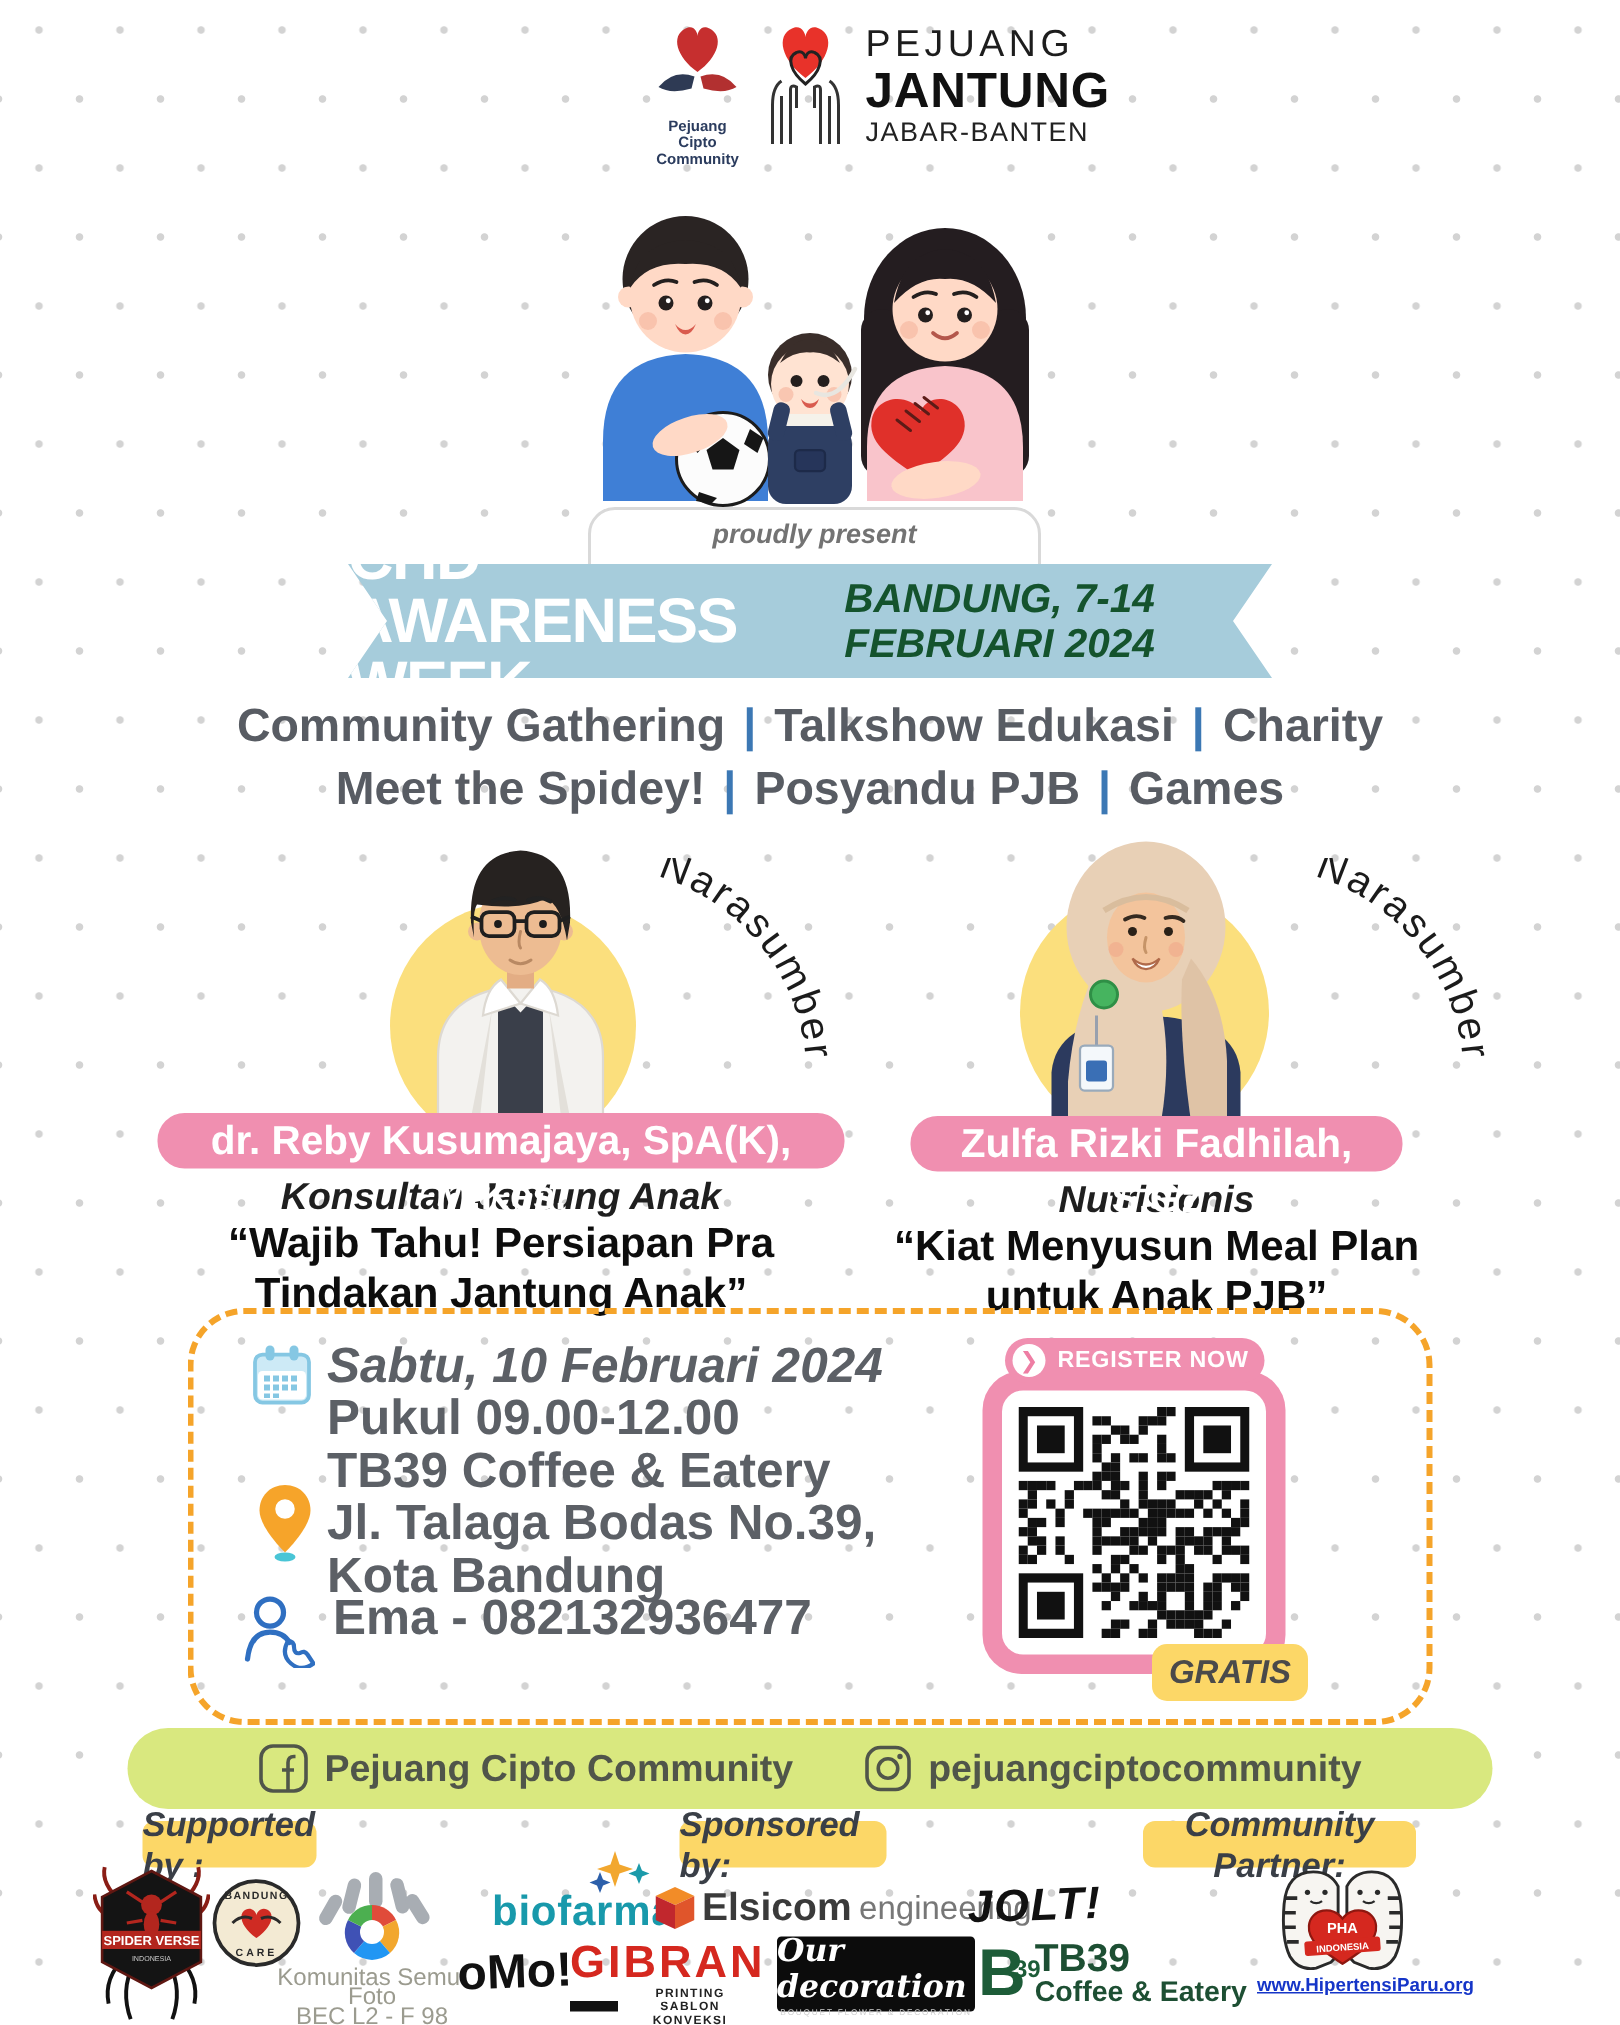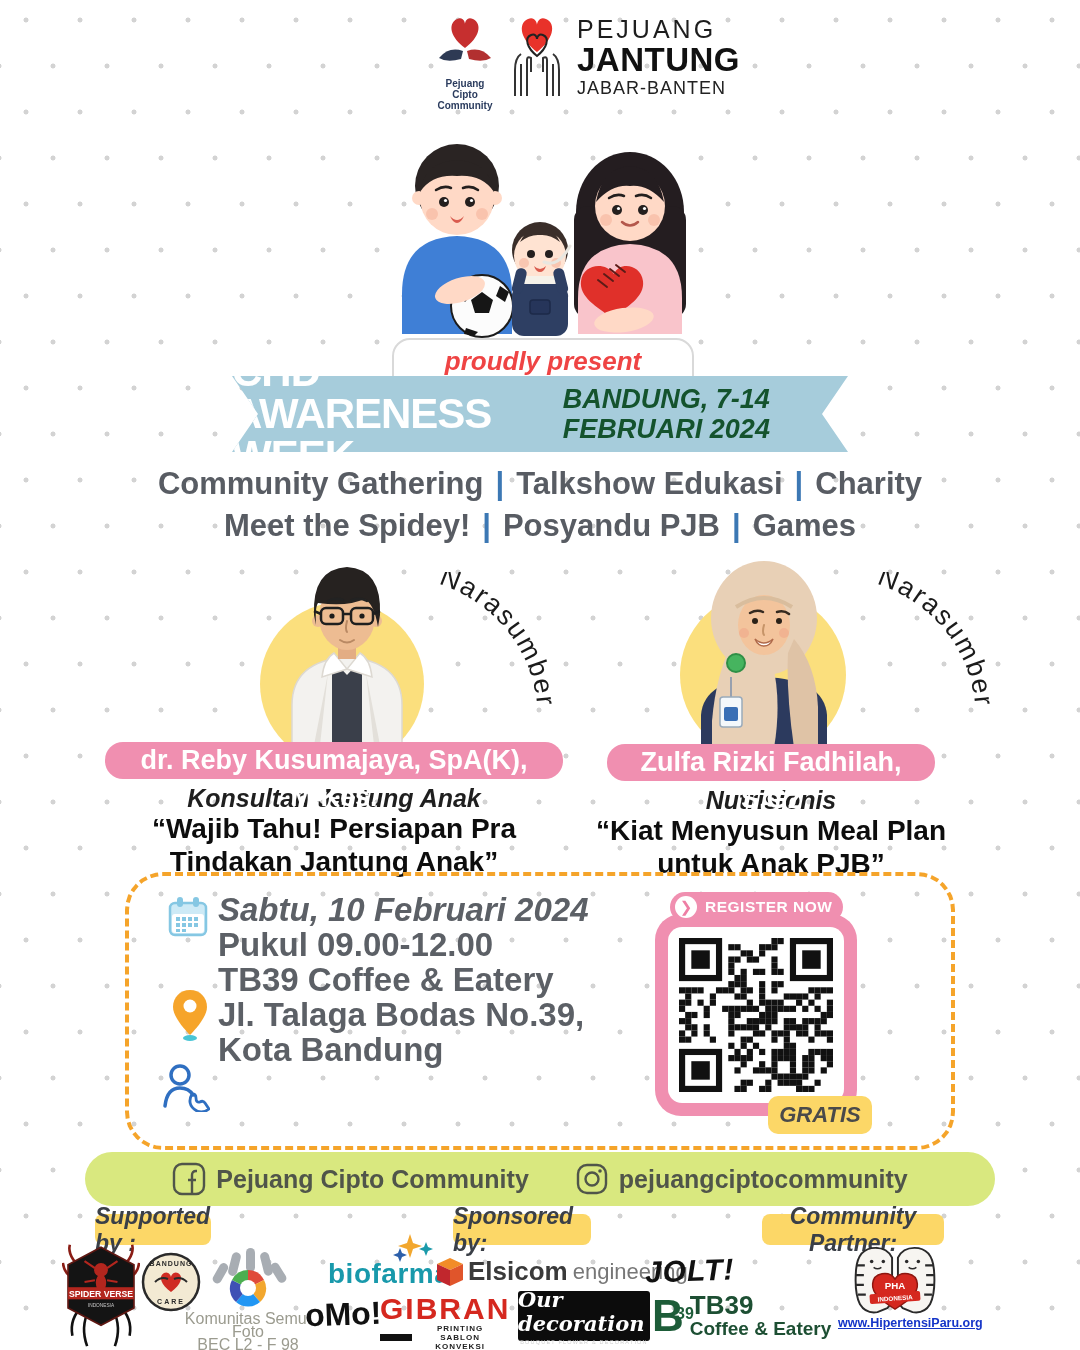--- a/index.html
+++ b/index.html
@@ -9,21 +9,21 @@
     background-size:54px 92px,54px 92px;background-position:26px 20px,53px 66px;}
   .abs{position:absolute;}
   
   .cipto-caption{font-size:10px;font-weight:bold;color:#2b3c5e;text-align:center;line-height:11px;}
   .pj-line1{font-size:25px;font-weight:400;color:#1d1d1d;letter-spacing:3px;line-height:27px;}
   .pj-line2{font-size:33px;font-weight:900;color:#111;letter-spacing:0.5px;line-height:33px;}
   .pj-line3{font-size:18px;font-weight:400;color:#222;letter-spacing:1px;line-height:24px;}
   
   .pp-box{left:392px;top:338px;width:298px;height:60px;background:#fff;border:2px solid #d9d9d9;border-radius:18px;z-index:1;
     display:flex;align-items:flex-start;justify-content:center;}
-  .pp-text{font-style:italic;font-size:26px;font-weight:600;color:#ef4444;margin-top:6px;}
+  .pp-text{font-style:italic;font-size:18px;font-weight:600;color:#737373;margin-top:6px;}
   .ribbon{left:232px;top:376px;width:616px;height:76px;background:#a6ccdb;z-index:2;
     clip-path:polygon(0 0,100% 0,calc(100% - 26px) 50%,100% 100%,0 100%,26px 50%);
     display:flex;flex-direction:row;align-items:center;justify-content:center;}
   .ribbon-title{font-size:42px;font-weight:900;color:#fff;letter-spacing:-1px;line-height:42px;}
   .ribbon-sub{font-size:27px;font-weight:600;font-style:italic;color:#14532d;letter-spacing:0;line-height:30px;}
   
   .acts{left:0;top:463px;width:1080px;text-align:center;z-index:2;}
   .act-line{font-size:31px;font-weight:800;color:#585c63;line-height:42px;}
   .act-sep{color:#3c78b4;font-weight:800;margin:0 12px;}
   
@@ -290,20 +290,21 @@
     <div class="detail-text">Jl. Talaga Bodas No.39,</div>
     <div class="detail-text">Kota Bandung</div>
   </div>
 
   <svg class="abs" style="left:162px;top:1062px;" width="48" height="50" viewBox="0 0 48 50">
     <circle cx="18" cy="13" r="9" fill="none" stroke="#2f6fc1" stroke-width="3.5"></circle>
     <path d="M3,44 Q5,26 18,26 Q27,26 31,33" fill="none" stroke="#2f6fc1" stroke-width="3.5" stroke-linecap="round"></path>
     <path d="M30,32 q-5,9 2,15 q7,6 15,0 l-4,-6 q-2,-3 -5,-1 q-4,1 -4,-4 q0,-4 -4,-4 Z" fill="none" stroke="#2f6fc1" stroke-width="2.8" stroke-linejoin="round"></path>
   </svg>
   <div class="abs" style="left:222px;top:1060px;">
+    <div class="detail-text">Ema - 082132936477</div>
   </div>
 
   <div class="abs register-pill">
     <span class="chev">❯</span>
     <span class="lbl">REGISTER NOW</span>
   </div>
   <div class="abs qr-frame">
     <div class="qr-inner">
       <svg style="position:absolute;left:11px;top:11px;" width="154" height="154" viewBox="0 0 154 154">
           <g fill="#111">

